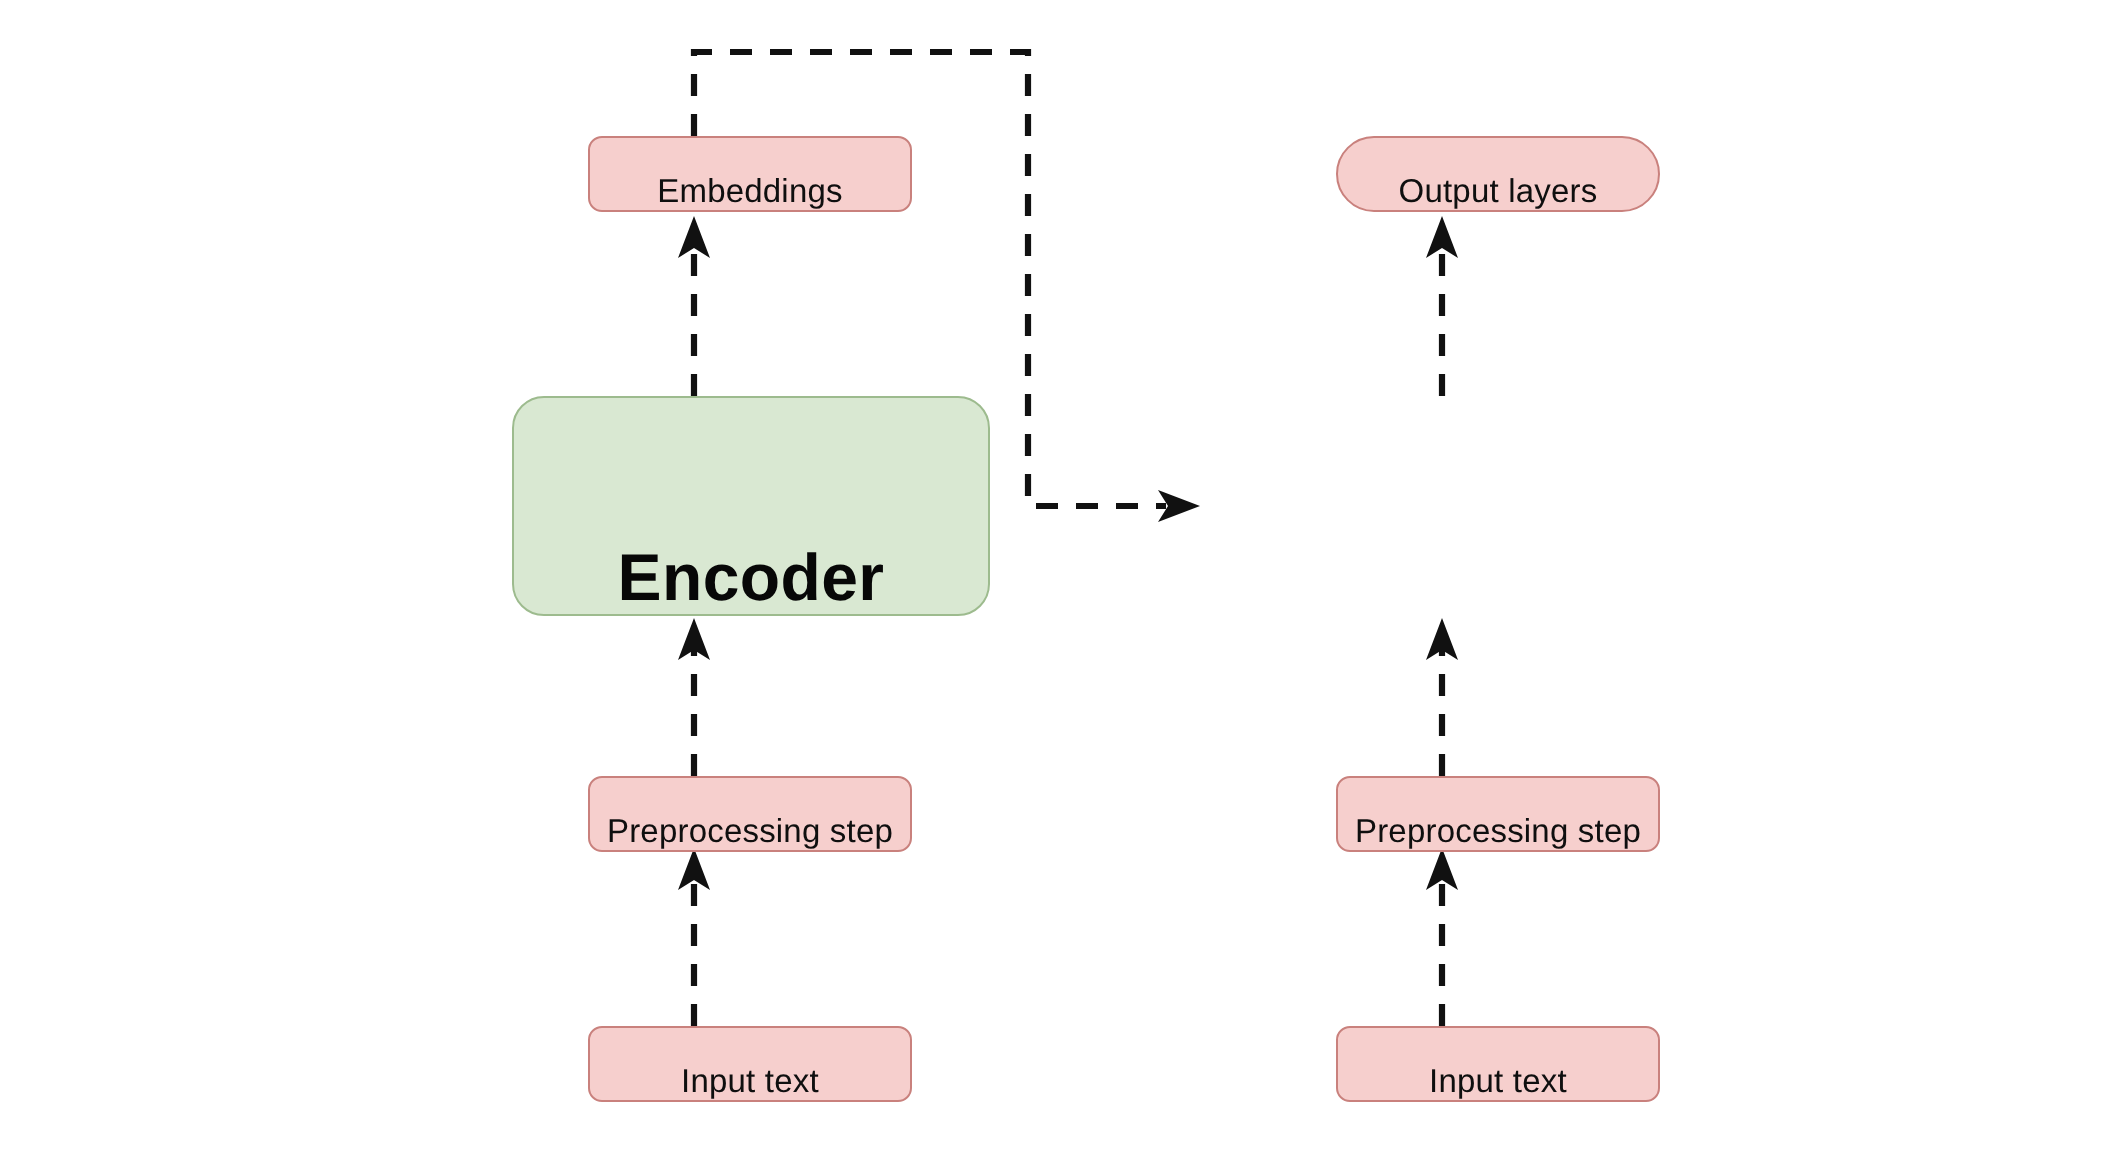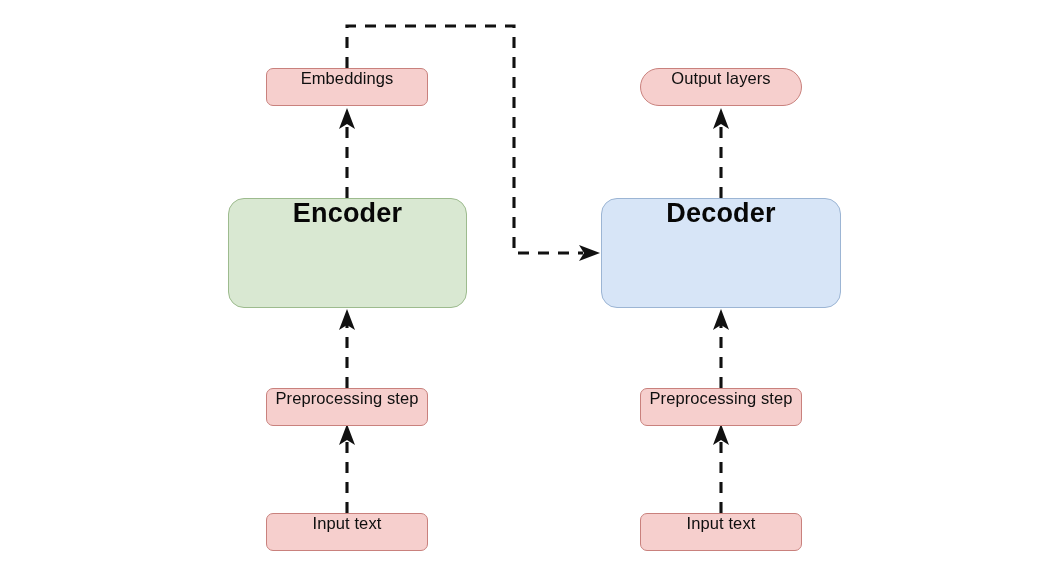--- a/index.html
+++ b/index.html
@@ -14,39 +14,40 @@
     position: relative;
     width: 1051px;
     height: 585px;
     background: #ffffff;
     overflow: hidden;
   }
   .node {
     position: absolute;
     box-sizing: border-box;
     display: flex;
-    align-items: flex-start;
+    align-items: flex-end;
     justify-content: center;
     text-align: center;
     line-height: 1.1;
     user-select: none;
+    margin-left: 28px;
   }
   .node-small {
     border-radius: 7px;
     border-width: 1.6px;
     border-style: solid;
     font-size: 16.5px;
     color: #0f0f0f;
     letter-spacing: 0.1px;
   }
   .node-big {
     border-radius: 16px;
     border-width: 1.8px;
     border-style: solid;
-    font-size: 27px;
+    font-size: 33px;
     font-weight: bold;
     color: #070707;
     letter-spacing: 0.2px;
   }
   .pink {
     background: #f6cfcd;
     border-color: #c9817d;
   }
   .green {
     background: #d9e8d2;
@@ -125,23 +126,20 @@
   </div>
 
   <div class="node node-small pink" style="left:640px; top:68px; width:162px; height:38px;border-radius:19px;">
     <span>Output layers</span>
   </div>
 
   <div class="node node-big green" style="left:228px; top:198px; width:239px; height:110px;">
     <span>Encoder</span>
   </div>
 
-  <div class="node node-big blue" style="left:601px; top:198px; width:240px; height:110px;">
-    <span>Decoder</span>
-  </div>
 
   <div class="node node-small pink" style="left:266px; top:388px; width:162px; height:38px;">
     <span>Preprocessing step</span>
   </div>
 
   <div class="node node-small pink" style="left:640px; top:388px; width:162px; height:38px;">
     <span>Preprocessing step</span>
   </div>
 
   <div class="node node-small pink" style="left:266px; top:513px; width:162px; height:38px;">

